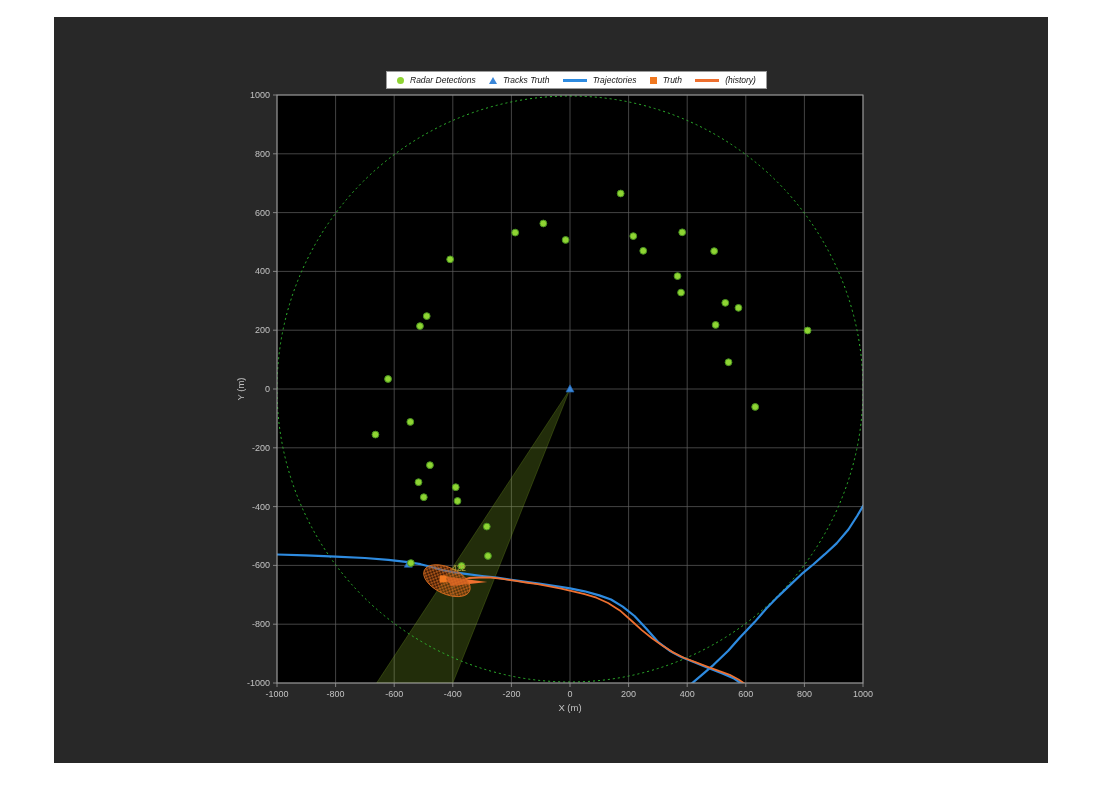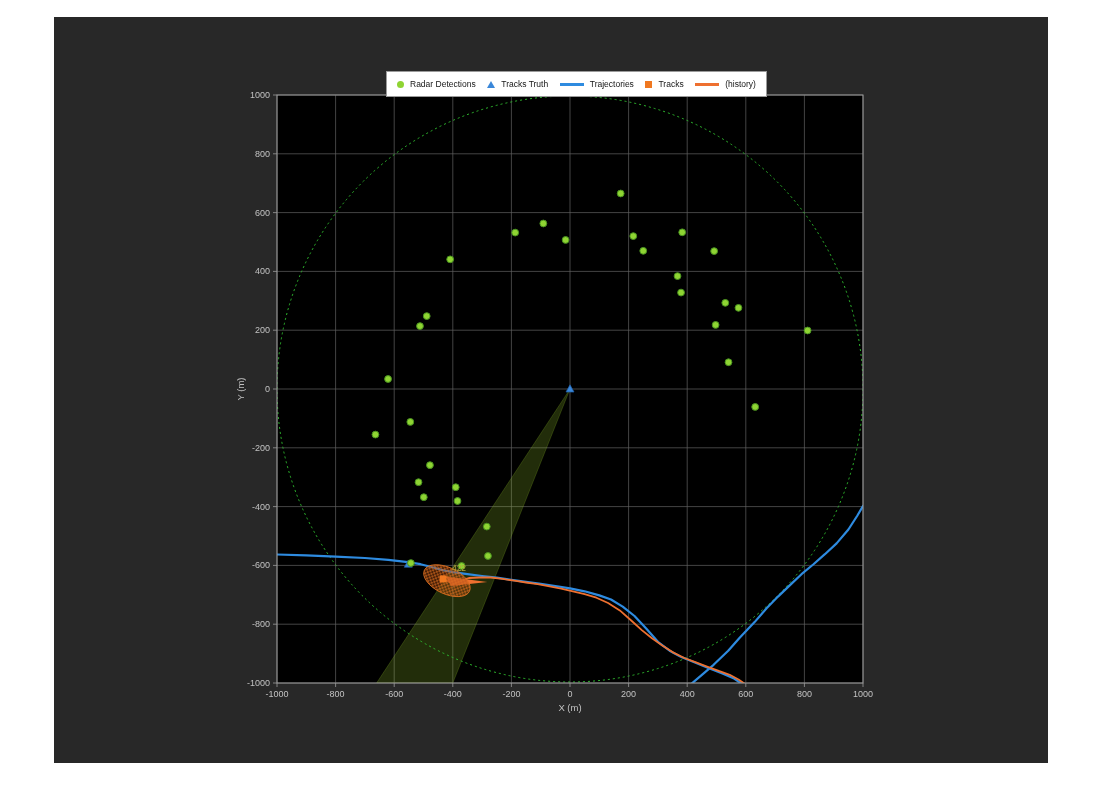--- a/index.html
+++ b/index.html
@@ -2,21 +2,21 @@
 <html><head>
 <meta charset="utf-8">
 <style>
   html,body{margin:0;padding:0;background:#ffffff;}
   .page{position:relative;width:1103px;height:800px;background:#ffffff;overflow:hidden;
         font-family:"Liberation Sans", sans-serif;}
   .figure{position:absolute;background:#282828;}
   .figure svg{position:absolute;left:0;top:0;}
   .legend{position:absolute;display:flex;align-items:center;justify-content:space-between;
           background:#ffffff;border:1px solid #9b9b9b;box-sizing:border-box;
-          padding:12px 10px;font-size:8.5px;color:#151515;white-space:nowrap;}
+          padding:4px 10px;font-size:8.5px;color:#151515;white-space:nowrap;font-style:italic;}
   .legend-item{display:flex;align-items:center;gap:6px;}
   .lm-dot{width:7px;height:7px;border-radius:50%;}
   .lm-square{width:7px;height:7px;}
   .lm-line{width:24px;height:3px;}
   .lm-tri{width:0;height:0;border-left:4px solid transparent;border-right:4px solid transparent;
           border-bottom:7px solid #3a87d9;}
 </style>
 </head>
 <body>
 <div class="page">
@@ -155,21 +155,21 @@
         <div class="legend-item">
           <span class="lm-tri" style="border-bottom-color: rgb(58, 135, 217);"></span>
           <span>Tracks Truth</span>
         </div>
         <div class="legend-item">
           <span class="lm-line" style="background: rgb(46, 139, 224);"></span>
           <span>Trajectories</span>
         </div>
         <div class="legend-item">
           <span class="lm-square" style="background: rgb(240, 120, 32);"></span>
-          <span>Tracks</span>
+          <span>Truth</span>
         </div>
         <div class="legend-item">
           <span class="lm-line" style="background: rgb(238, 112, 48);"></span>
           <span>(history)</span>
         </div>
       </div>
 </div>
 
 </div>
 

